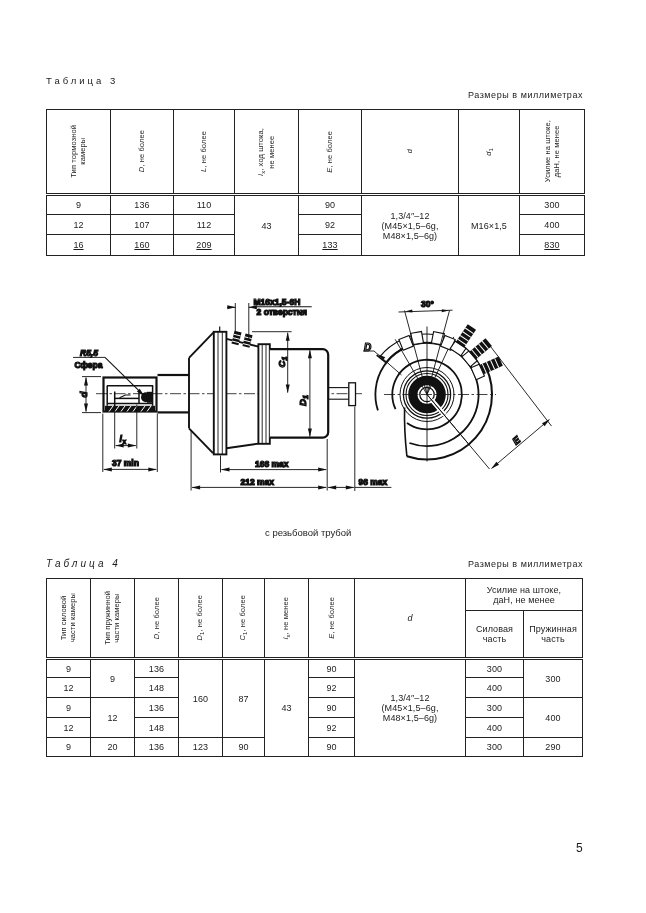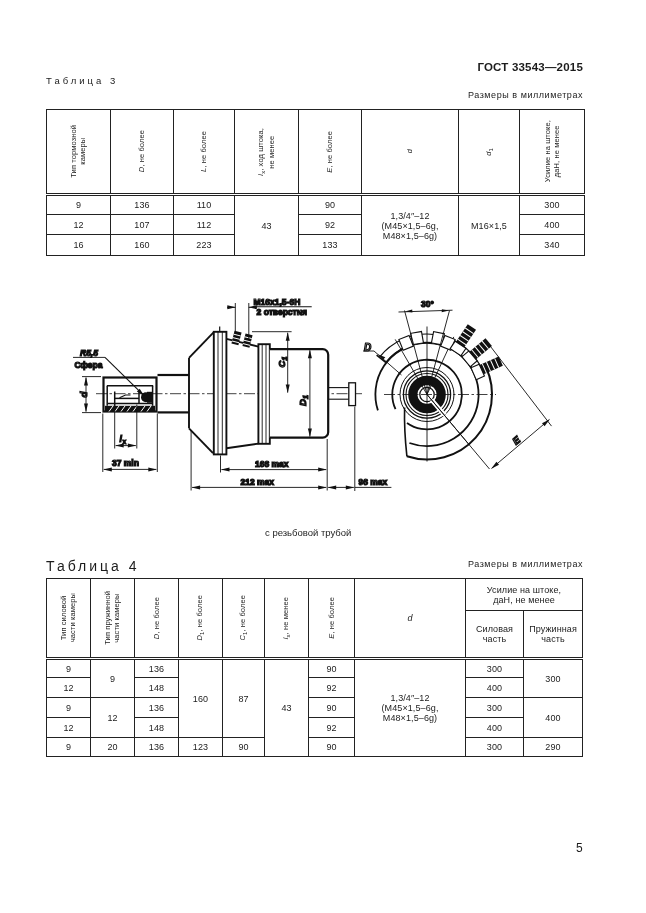--- a/index.html
+++ b/index.html
@@ -12,21 +12,20 @@
   .rot{writing-mode:vertical-rl;transform:rotate(180deg);margin:0 auto;
        line-height:1.25;font-size:7.5px;}
   .hdrow th{border-bottom:3px double #222;}
   .it{font-style:italic;}
   sub{font-size:6px;vertical-align:-1.5px;}
 </style>
 </head>
 <body>
 <div class="page">
 
-<div class="abs" style="top:61px;left:0;width:583px;text-align:right;font-size:11.5px;font-weight:bold;letter-spacing:0.2px;">ГОСТ 33543—2015</div>
 
 <div class="abs" style="top:75px;left:46px;font-size:9.5px;letter-spacing:3px;">Таблица 3</div>
 
 <div class="abs" style="top:90px;left:0;width:583px;text-align:right;font-size:9px;letter-spacing:0.55px;">Размеры в миллиметрах</div>
 
 <table style="left:46px;top:109px;width:538px;">
   <colgroup>
     <col style="width:64px">
         <col style="width:63px">
         <col style="width:61px">
@@ -77,26 +76,26 @@
   </tr>
 
   <tr style="height:20px;">
     <td>12</td>
           <td>107</td>
           <td>112</td>
           <td>92</td>
           <td>400</td>
   </tr>
 
-  <tr style="height:21px;">
+  <tr style="height:21px;text-decoration:underline;">
     <td>16</td>
           <td>160</td>
-          <td>223</td>
+          <td>209</td>
           <td>133</td>
-          <td>340</td>
+          <td>830</td>
   </tr>
 </tbody>
     </table>
 
 <svg class="abs" style="left:0;top:280px;" width="646" height="225" viewBox="0 280 646 225" fill="none" stroke="#111" stroke-width="1.2" font-family="Liberation Sans, sans-serif" font-weight="bold" font-size="8.5px">
   <defs>
     <marker id="ar" markerWidth="10" markerHeight="6" refX="9" refY="3" orient="auto" markerUnits="userSpaceOnUse">
       <path d="M1,1 L9.5,3 L1,5 z" fill="#111" stroke="none"></path>
     </marker>
     <marker id="as" markerWidth="10" markerHeight="6" refX="1" refY="3" orient="auto" markerUnits="userSpaceOnUse">
@@ -333,21 +332,21 @@
     <line x1="489" y1="344.5" x2="551.5" y2="426.1"></line>
     <line x1="468.8" y1="444.3" x2="489.5" y2="469"></line>
     <line x1="549.4" y1="419.5" x2="491.6" y2="468.4" marker-start="url(#as)" marker-end="url(#ar)"></line>
   </g>
   <text x="512.5" y="444" font-style="italic" font-size="10px" transform="rotate(-40 516 440)">E</text>
 </svg>
 
 
 <div class="abs" style="top:527px;left:265px;font-size:9.5px;">с резьбовой трубой</div>
 
-<div class="abs" style="top:558px;left:46px;font-size:14px;letter-spacing:3px;">Таблица 4</div>
+<div class="abs" style="top:558px;left:46px;font-size:10px;letter-spacing:3px;font-style:italic;">Таблица 4</div>
 
 <div class="abs" style="top:559px;left:0;width:583px;text-align:right;font-size:9px;letter-spacing:0.55px;">Размеры в миллиметрах</div>
 
 <table style="left:46px;top:578px;width:537px;">
   <colgroup>
     <col style="width:44px">
         <col style="width:44px">
         <col style="width:44px">
     <col style="width:44px">
         <col style="width:42px">

